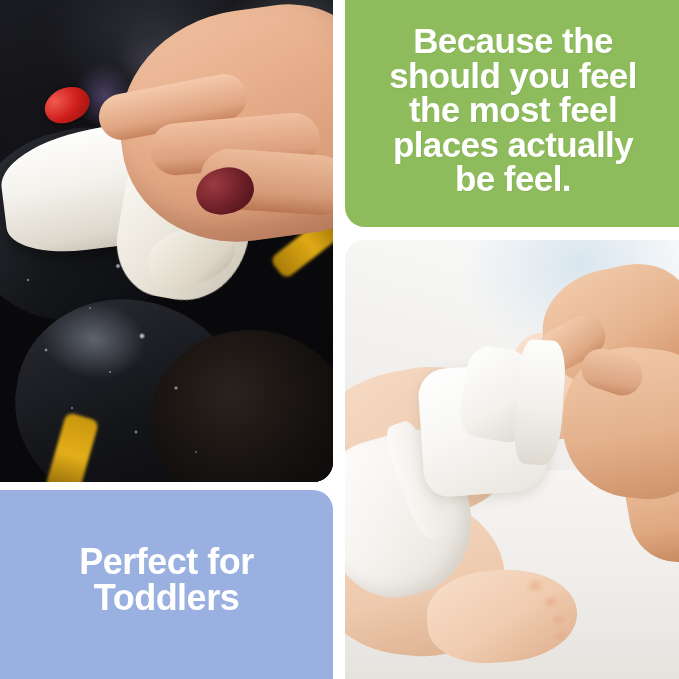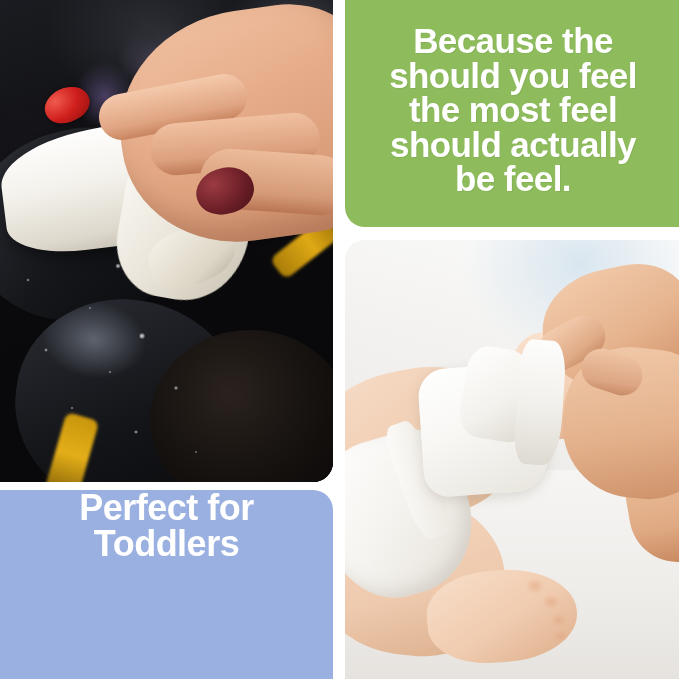--- a/index.html
+++ b/index.html
@@ -455,20 +455,21 @@
   }
 
   
   #panel-blue {
     left: 0px;
     top: 490px;
     width: 333px;
     height: 189px;
     border-radius: 0 20px 0 0;
     display: flex;
+    align-items: center;
     justify-content: center;
   }
   #panel-blue .headline {
     width: 100%;
     padding: 0 8px 10px 8px;
     box-sizing: border-box;
     text-align: center;
     color: #ffffff;
     font-size: 36px;
     font-weight: 700;
@@ -503,21 +504,21 @@
     <div class="finger-3"></div>
     <div class="nail-red"></div>
     <div class="nail-dark"></div>
   </div>
 
   <div class="panel" id="panel-green" style="background: rgb(142, 188, 92);">
     <div class="headline">
       <span class="ln">Because the</span>
       <span class="ln">should you feel</span>
       <span class="ln">the most feel</span>
-      <span class="ln">should actually</span>
+      <span class="ln">places actually</span>
       <span class="ln">be feel.</span>
     </div>
   </div>
 
   <div class="panel" id="photo-baby">
     <div class="bg"></div>
     <div class="bg-tint"></div>
     <div class="sheet"></div>
     <div class="thigh"></div>
     <div class="leg"></div>

